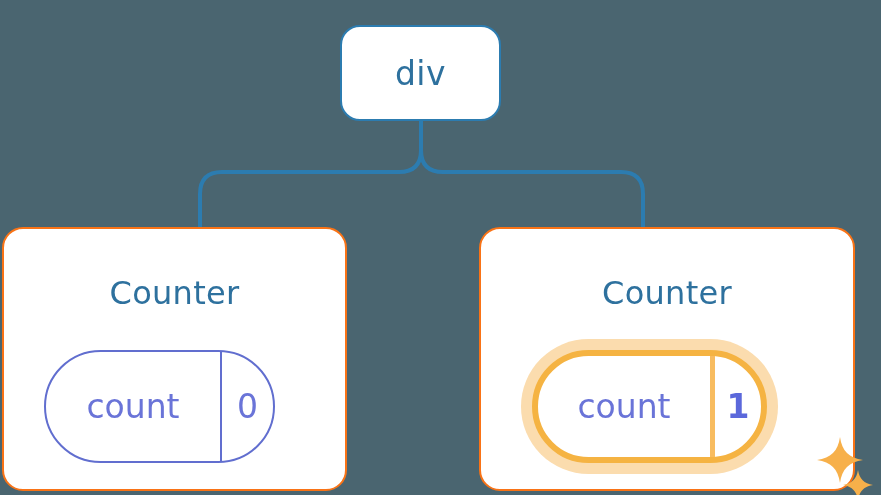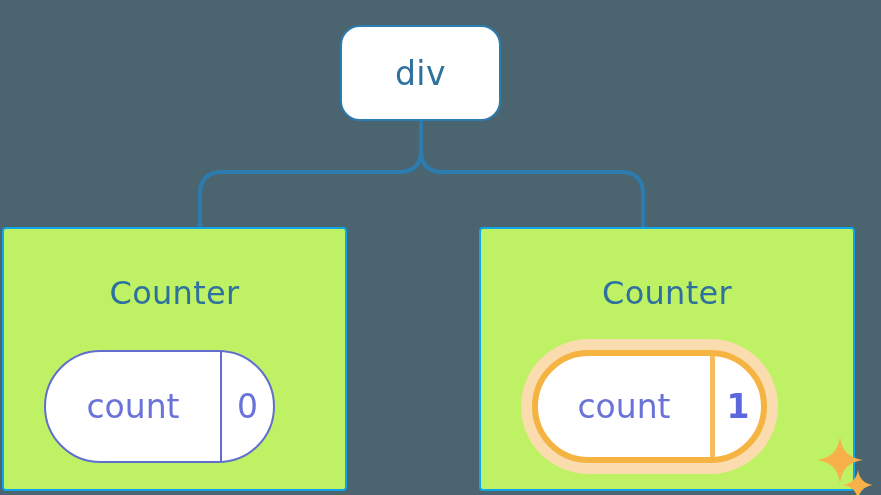--- a/index.html
+++ b/index.html
@@ -53,23 +53,23 @@
     font-size: 33px;
     font-weight: 400;
     color: #2e719e;
     letter-spacing: 0.5px;
     line-height: 1;
   }
 
   
   .card {
     position: absolute;
-    background: #bef264;
-    border: 2px solid #0ea5e9;
-    border-radius: 4px;
+    background: #ffffff;
+    border: 2px solid #f97316;
+    border-radius: 21px;
     box-sizing: border-box;
     overflow: visible;
   }
   #card-left {
     left: 2px;
     top: 227px;
     width: 345px;
     height: 264px;
   }
   #card-right {

